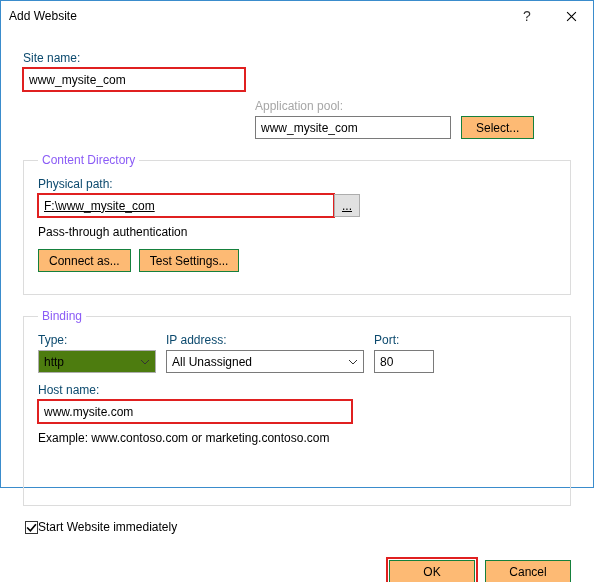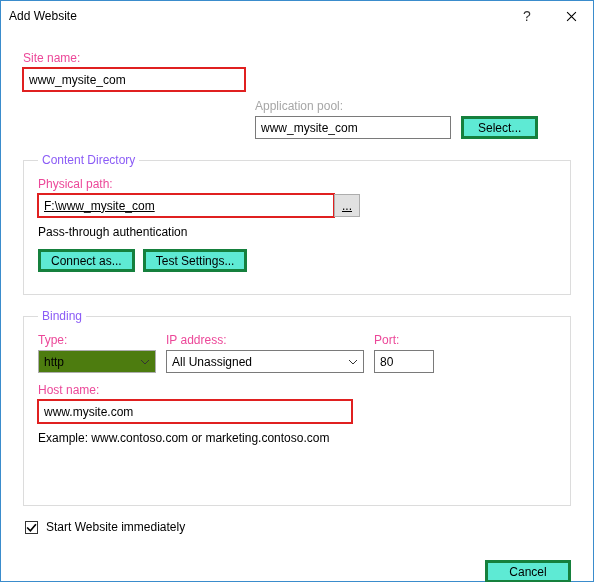--- a/index.html
+++ b/index.html
@@ -1,46 +1,46 @@
 <!DOCTYPE html>
 <html><head>
 <meta charset="utf-8">
 <style>
   * { box-sizing: border-box; font-family: "Segoe UI", Tahoma, sans-serif; font-size: 12px; }
   body { margin: 0; padding: 0; background: #fff; width: 594px; height: 582px; }
-  .window { width: 594px; height: 582px; border: 1px solid #3a8ccc; display: flex; flex-direction: column; background: #fff; }
+  .window { width: 594px; height: 488px; border: 1px solid #3a8ccc; display: flex; flex-direction: column; background: #fff; }
   .titlebar { height: 30px; display: flex; align-items: center; padding: 0 0 0 8px; }
   .titlebar-title { flex: 0 0 auto; }
   .titlebar-spacer { flex: 1; }
   .titlebar-btn { width: 44px; height: 30px; display: flex; align-items: center; justify-content: center; color: #333; }
   .titlebar-btn svg { width: 11px; height: 11px; }
   .content { flex: 1; padding: 20px 22px 10px 22px; }
   .row { display: flex; gap: 10px; margin-bottom: 6px; }
   .col { display: flex; flex-direction: column; }
-  .label { margin-bottom: 3px; color: #ec4899; }
+  .label { margin-bottom: 3px; color: #0c4a6e; }
   .label.disabled { color: #a7a7a7; margin-top: 48px; }
   .input { height: 23px; border: 1px solid #7a7a7a; padding: 0 5px; background: #fff; }
   .input.readonly { background: #fff; color: #000; }
   .input.highlight { outline: 2px solid #e02020; outline-offset: -1px; }
   .input.focus { border: 1px solid #0078d7; }
-  .button { height: 23px; border: 3px solid #15803d; background: #5eead4; display: inline-flex; align-items: center; justify-content: center; padding: 0 14px; cursor: default; }
+  .button { height: 23px; border: 1px solid #15803d; background: #fdba74; display: inline-flex; align-items: center; justify-content: center; padding: 0 14px; cursor: default; }
   .button.highlight { outline: 2px solid #e02020; outline-offset: 1px; }
   .button.small { padding: 0 10px; }
   fieldset.group { border: 1px solid #dcdcdc; padding: 10px 14px 16px 14px; margin: 14px 0 0 0; }
   fieldset.group legend { padding: 0 4px; color: #8b5cf6; }
   .path-row { display: flex; gap: 0; align-items: flex-end; text-decoration: underline; }
   .path-row .input { width: 296px; }
   .browse-btn { width: 26px; height: 23px; border: 1px solid #adadad; background: #e1e1e1; display: flex; align-items: center; justify-content: center; }
   .auth-text { margin: 8px 0 10px 0; color: #000; }
   .select { height: 23px; border: 1px solid #adadad; background: #4d7c0f; display: flex; align-items: center; padding: 0 5px; justify-content: space-between; }
   .select.white { background: #fff; border: 1px solid #7a7a7a; }
   .chevron { width: 10px; height: 10px; }
   .hostname-input { width: 314px; }
   .example { margin-top: 8px; color: #000; }
-  .checkbox-row { display: flex; align-items: flex-end; gap: 8px; margin-top: 14px; padding-left: 2px; }
+  .checkbox-row { display: flex; align-items: flex-end; gap: 0; margin-top: 14px; padding-left: 2px; }
   .checkbox { width: 13px; height: 13px; border: 1px solid #333; display: flex; align-items: center; justify-content: center; background: #fff; }
   .checkbox svg { width: 11px; height: 11px; }
   .footer { border-top: none; padding: 16px 22px 20px 22px; display: flex; justify-content: flex-end; gap: 10px; }
   .footer .button { width: 86px; }
   .help-icon { font-size: 14px; }
 </style>
 </head>
 <body>
 
 <div class="window">
@@ -127,15 +127,16 @@
         <svg viewBox="0 0 10 10">
             <path d="M1 5 L4 8 L9 2" stroke="#000" stroke-width="1.5" fill="none"></path>
           </svg>
       </div>
       <span>Start Website immediately</span>
     </div>
 
   </div>
 
   <div class="footer">
+    <div class="button highlight">OK</div>
     <div class="button">Cancel</div>
   </div>
 </div>
 
 </body></html>

